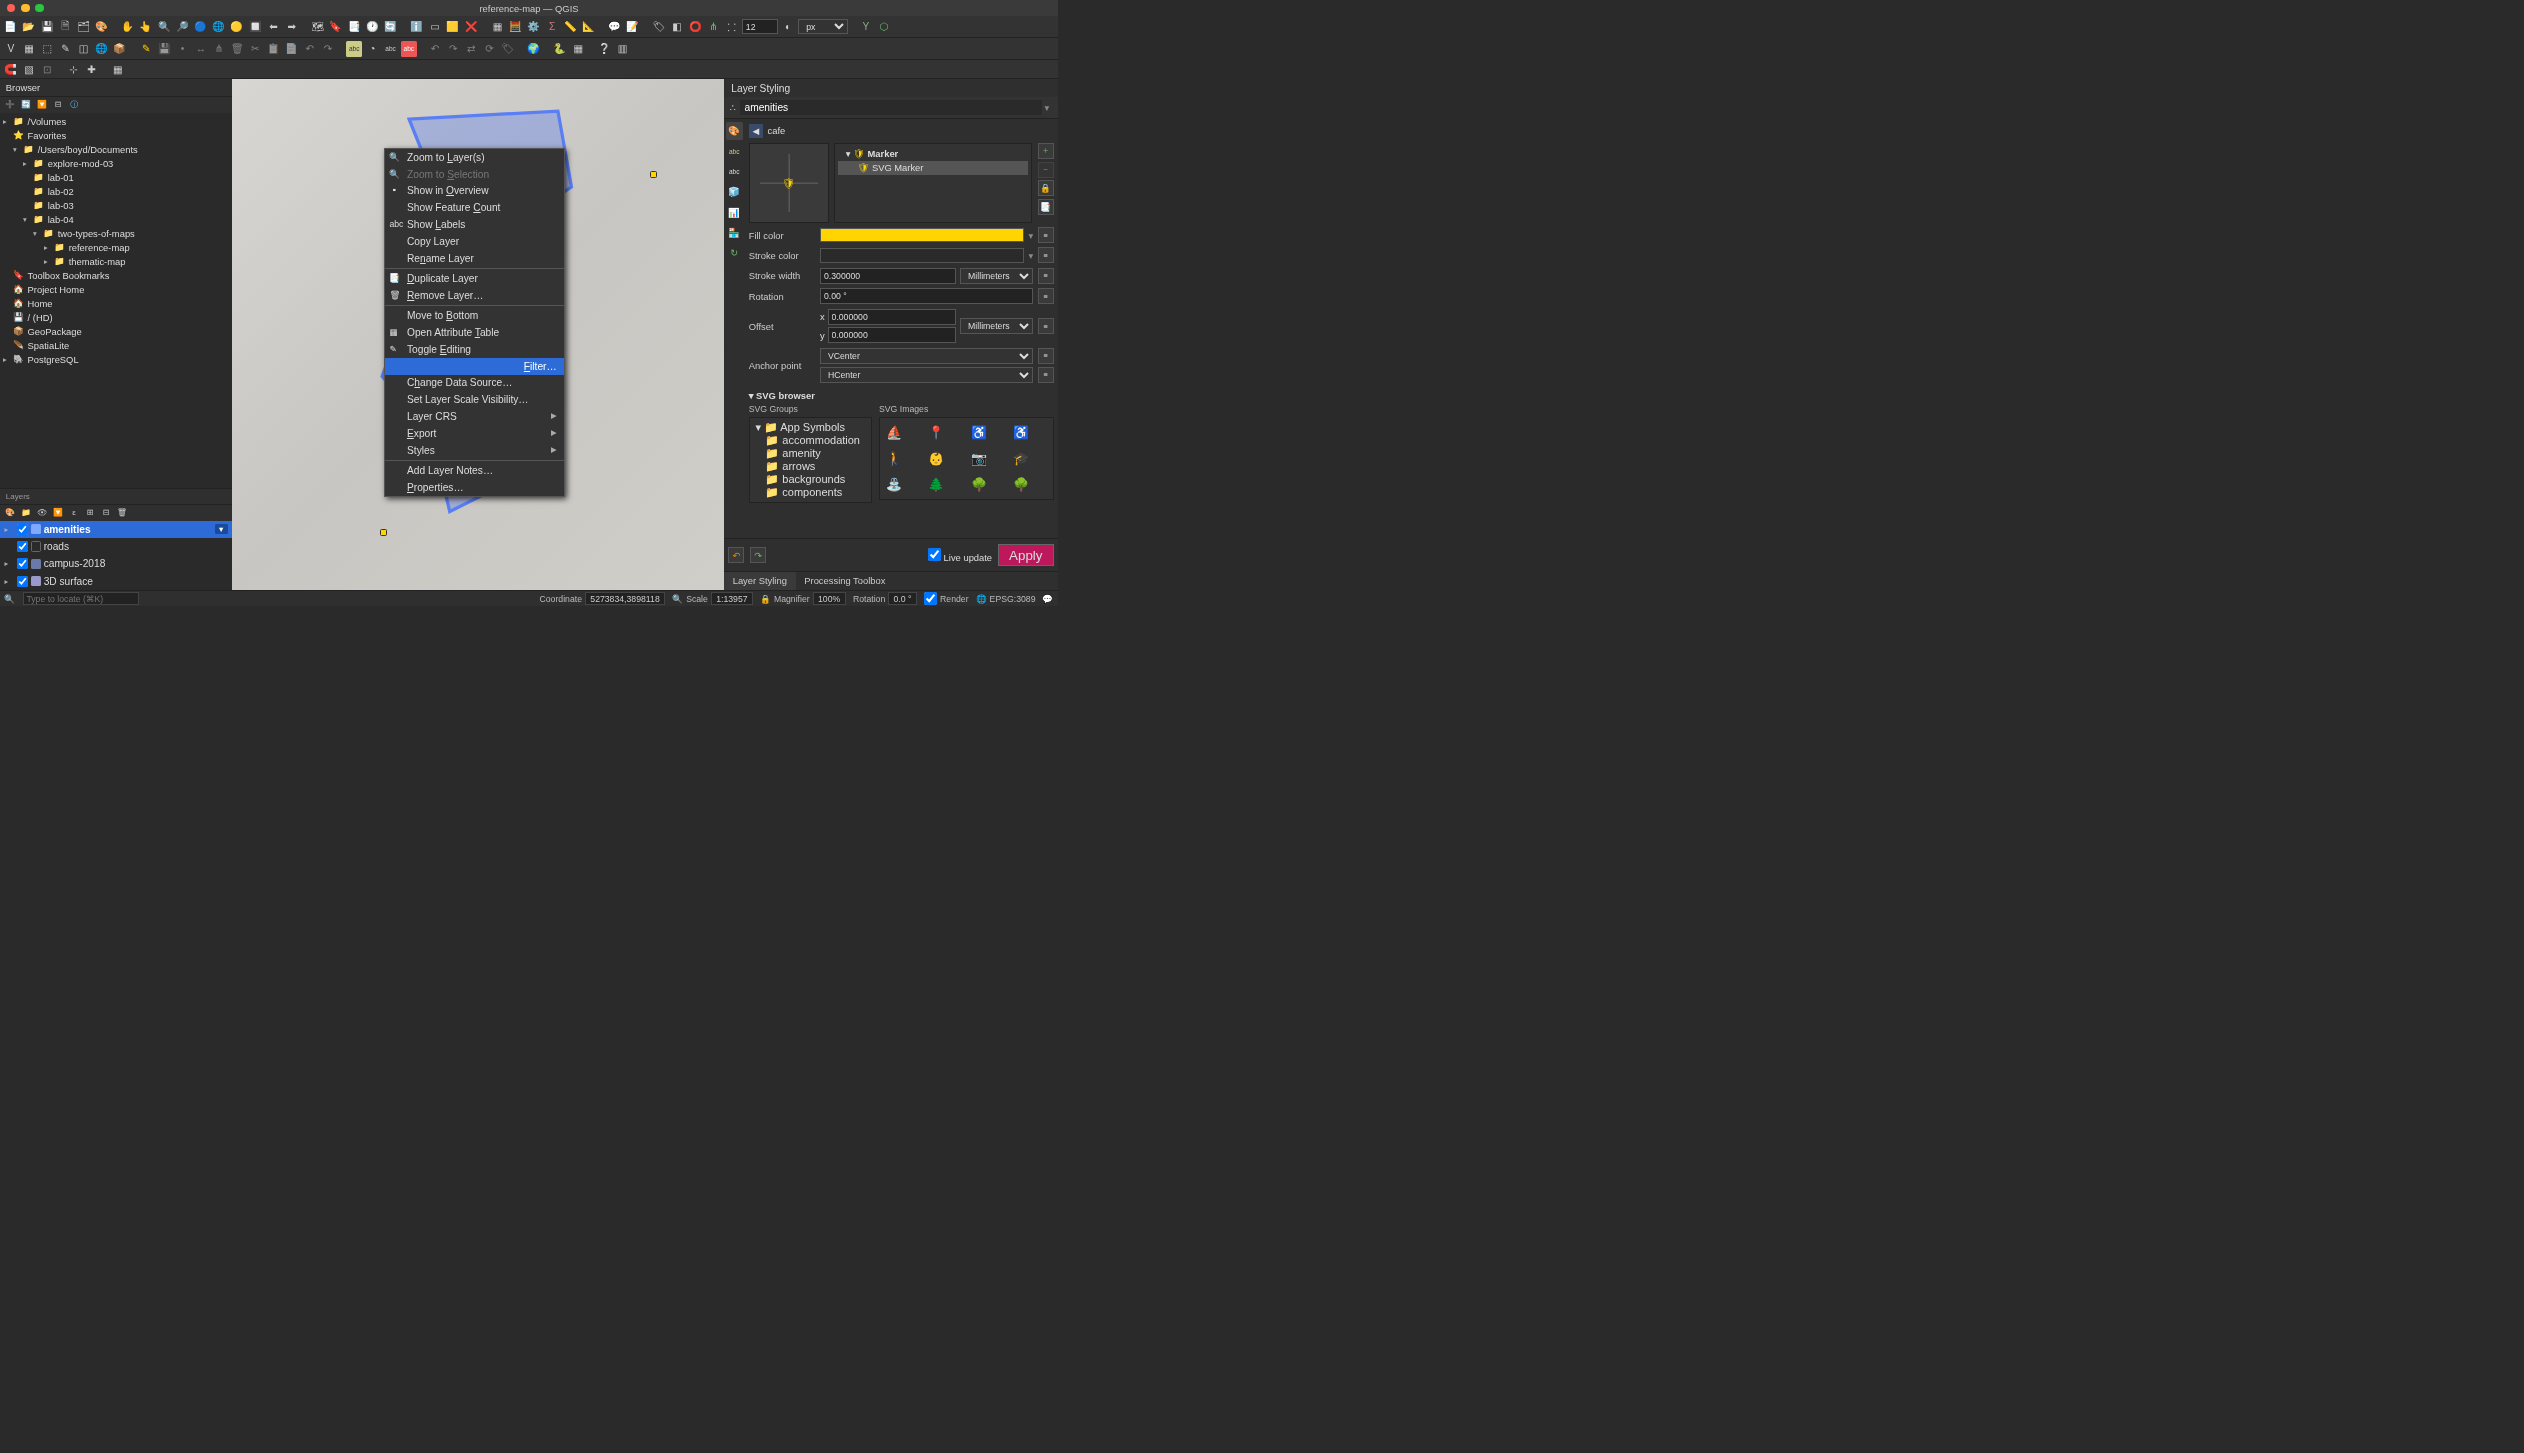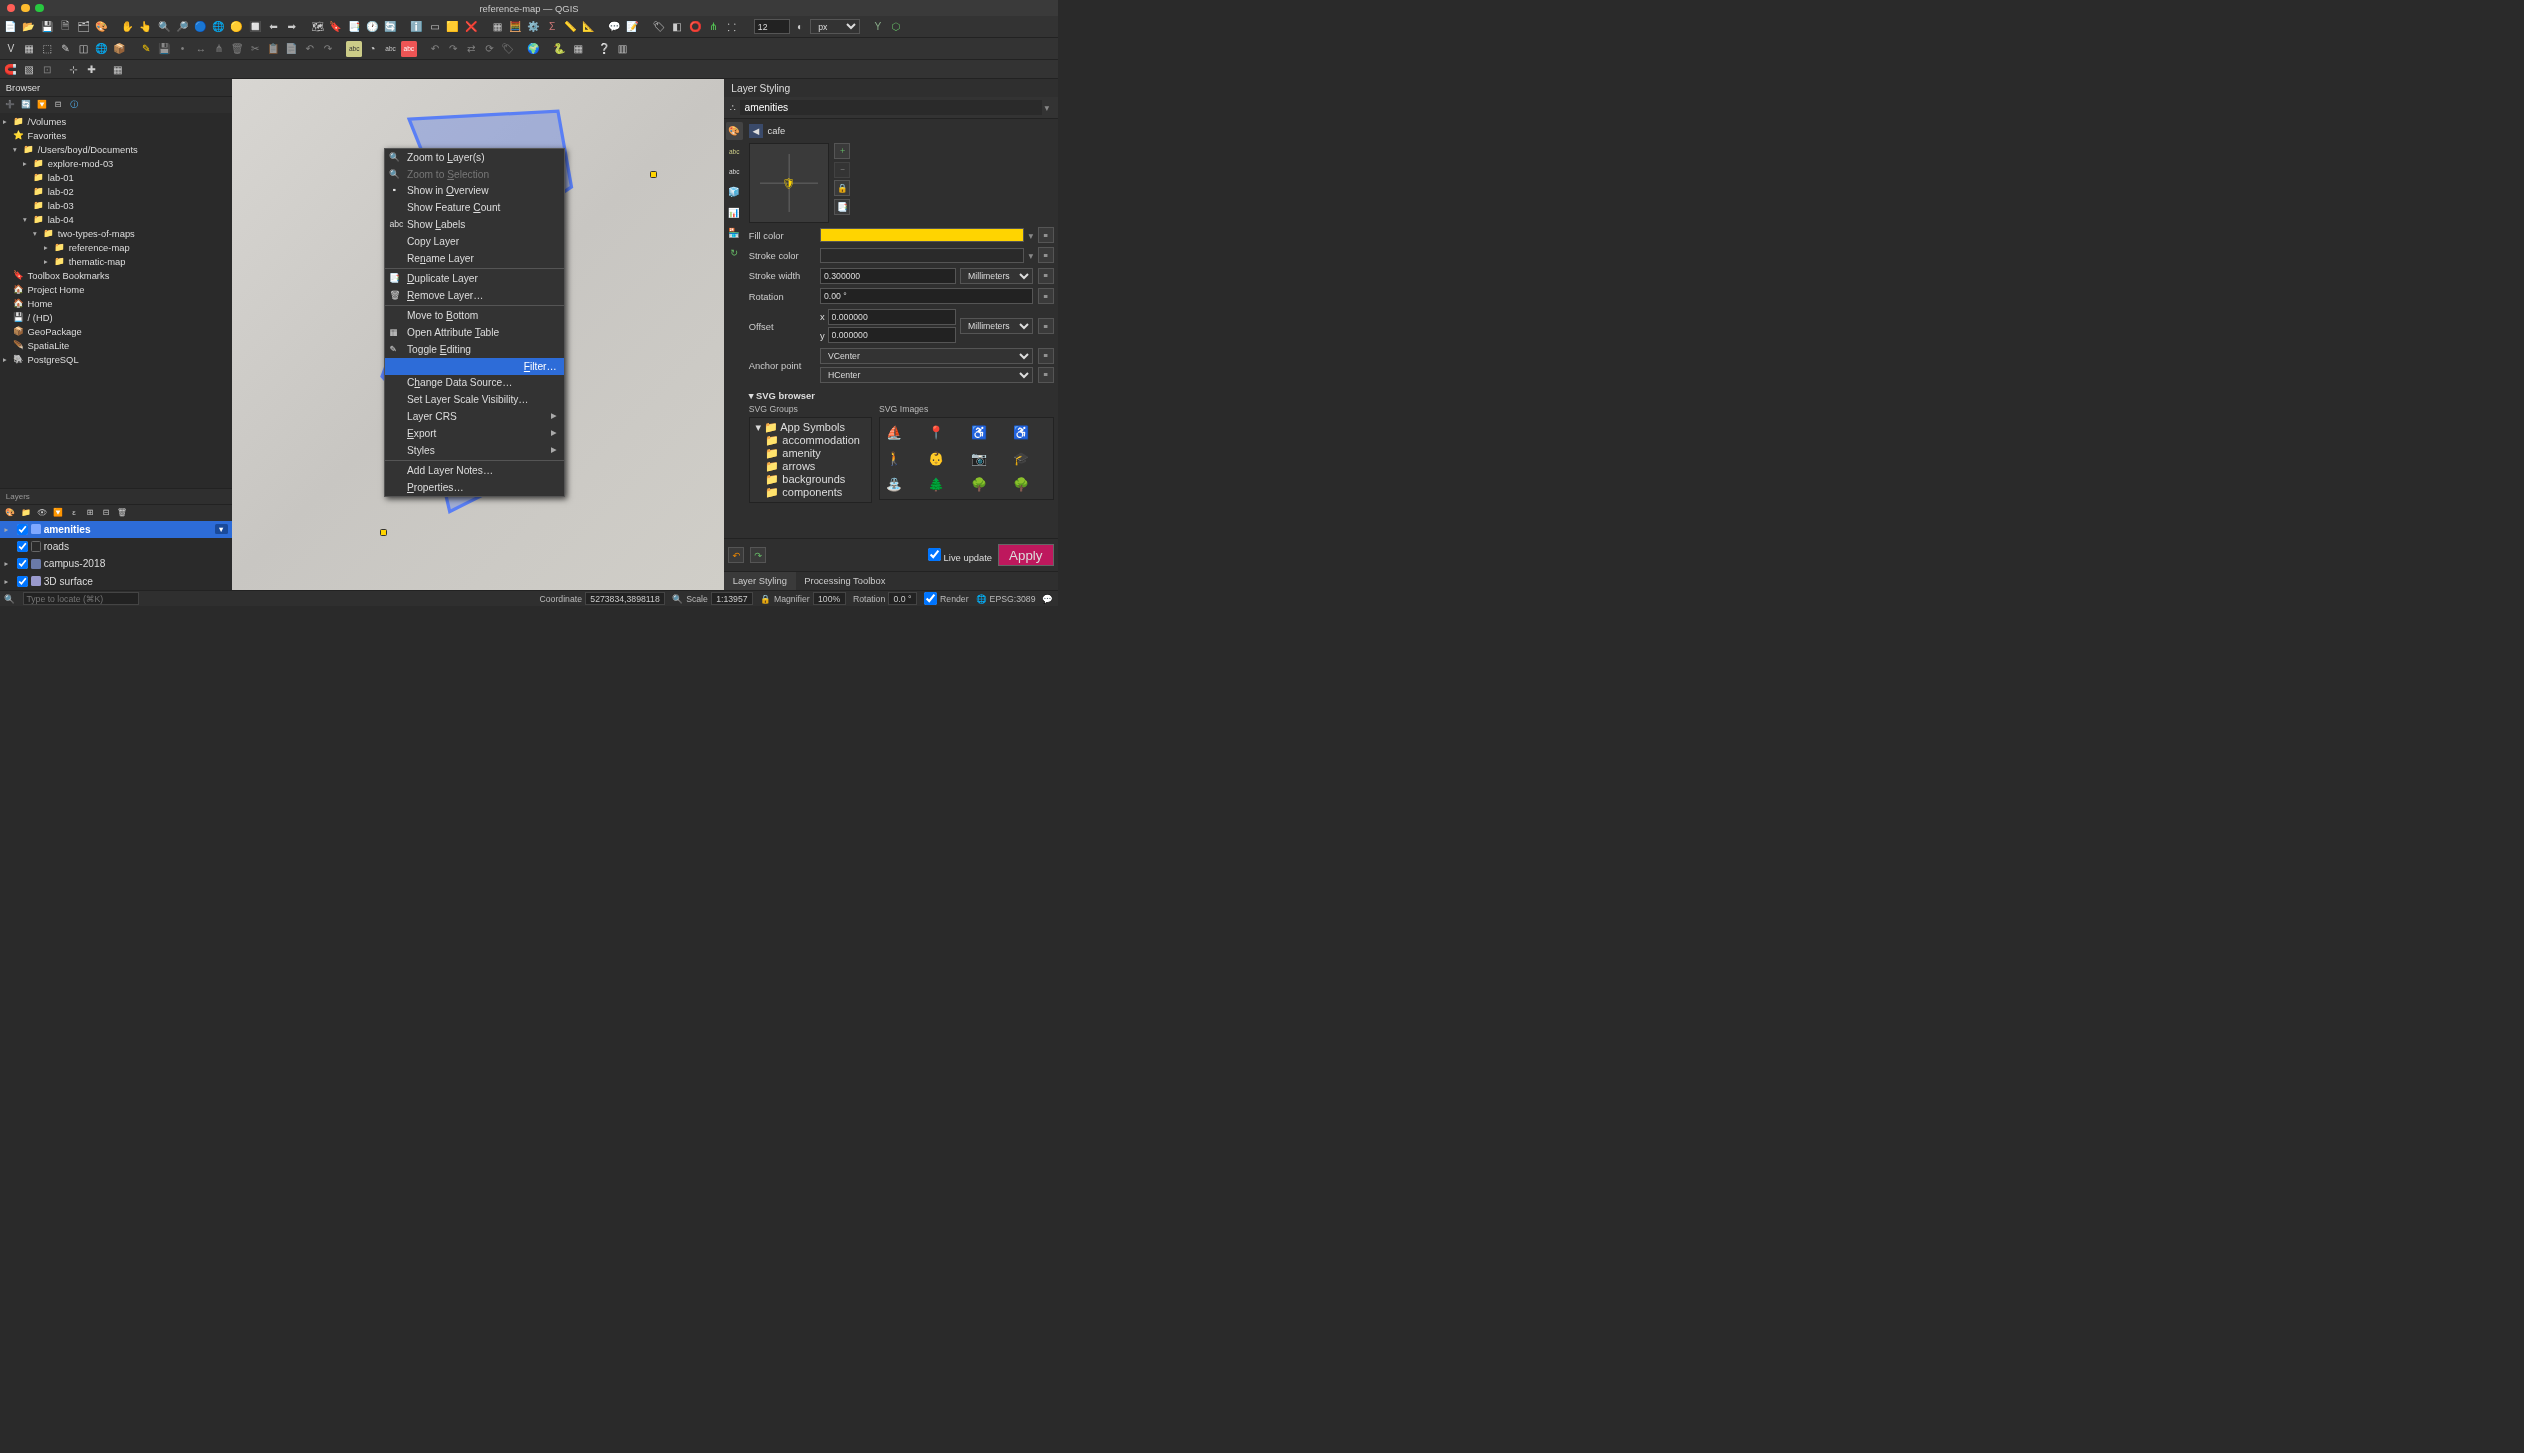--- a/index.html
+++ b/index.html
@@ -11,21 +11,21 @@
 .tl { width: 8.7px; height: 8.7px; border-radius: 50%; }
 .tl.red { background: #ff5f57; }
 .tl.yellow { background: #febc2e; }
 .tl.green { background: #28c840; }
 .titlebar-title { position: absolute; left: 50%; transform: translateX(-50%); color: #ccc; font-size: 9.4px; }
 
 
 .toolbar-row { height: 22px; background: #333; border-bottom: 0.7px solid #222; display: flex; align-items: center; padding: 0 2.9px; gap: 2.2px; }
 .tb-icon { width: 16px; height: 16px; display: flex; align-items: center; justify-content: center; font-size: 10.2px; color: #ccc; cursor: pointer; border-radius: 1.5px; }
 .tb-sep { width: 5.8px; }
-.tb-input { background: #222; border: 0.7px solid #555; color: #ddd; width: 36px; height: 14.5px; font-size: 8.7px; padding: 0 2.9px; margin-left: 12px; }
+.tb-input { background: #222; border: 0.7px solid #555; color: #ddd; width: 36px; height: 14.5px; font-size: 8.7px; padding: 0 2.9px; }
 .tb-select { background: #333; border: 0.7px solid #555; color: #ddd; height: 14.5px; font-size: 8.7px; padding: 0 14.5px 0 2.9px; }
 
 
 .main { display: flex; height: calc(100% - 16px - 44px - 22px - 16px); }
 .left-col { width: 232px; background: #2a2a2a; display: flex; flex-direction: column; }
 .center-col { flex: 1; background: #888; position: relative; }
 .right-col { width: 334px; background: #2f2f2f; display: flex; flex-direction: column; }
 
 
 .panel-header { background: #2f2f2f; padding: 2.9px 5.8px; font-size: 9.4px; color: #ddd; border-bottom: 0.7px solid #222; }
@@ -447,20 +447,24 @@
         <div class="ls-nav">
           <div class="ls-nav-back">◀</div>
           <span>cafe</span>
         </div>
         <div class="ls-preview-row">
           <div class="ls-preview">
             <div class="ls-preview-cross"></div>
               <div class="ls-preview-cross2"></div>
             <div class="ls-preview-marker">🛡</div>
           </div>
+          <div class="ls-symbol-tree" id="symbol-tree">
+              <div class="ls-st-item" style="padding-left: 7.3px;">▾ <span style="color:#ffd400">🛡</span> <b>Marker</b></div>
+              <div class="ls-st-item sel" style="padding-left: 19px;"><span style="color:#ffd400">🛡</span> SVG Marker</div>
+            </div>
           <div class="ls-side-btns">
             <div class="ls-side-btn" style="color:#6b6">＋</div>
             <div class="ls-side-btn" style="opacity:.5">－</div>
             <div class="ls-side-btn">🔒</div>
             <div class="ls-side-btn">📑</div>
           </div>
         </div>
 
         <div class="ls-prop-row">
           <span class="ls-prop-label">Fill color</span>

